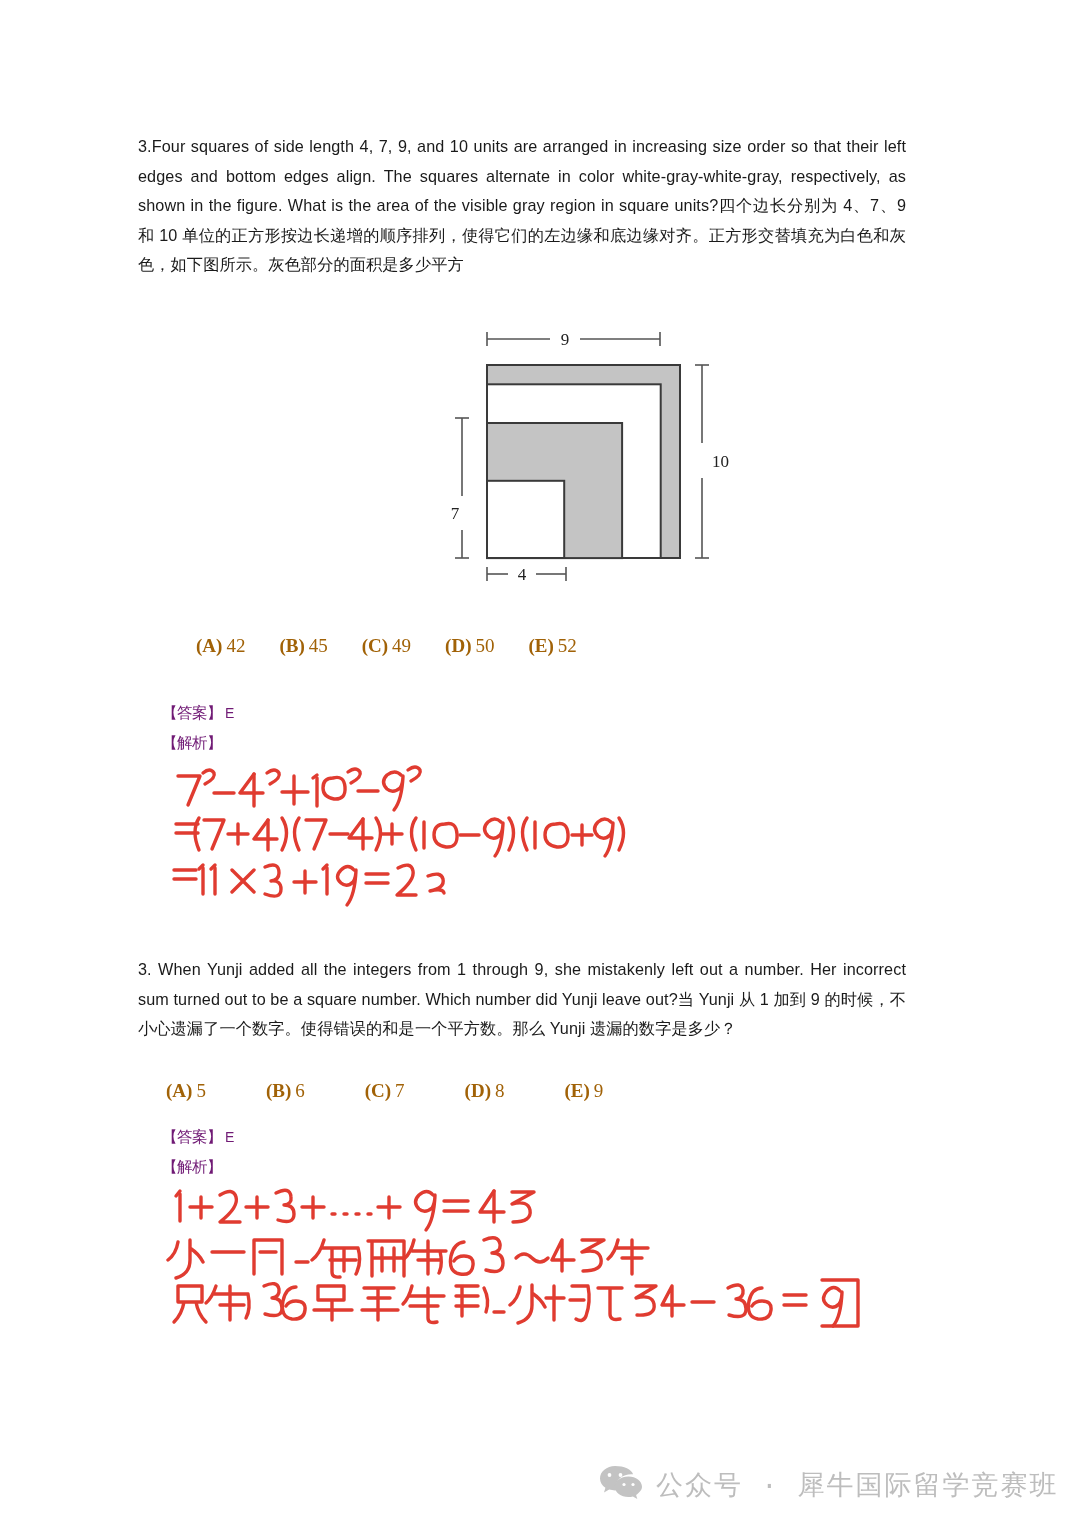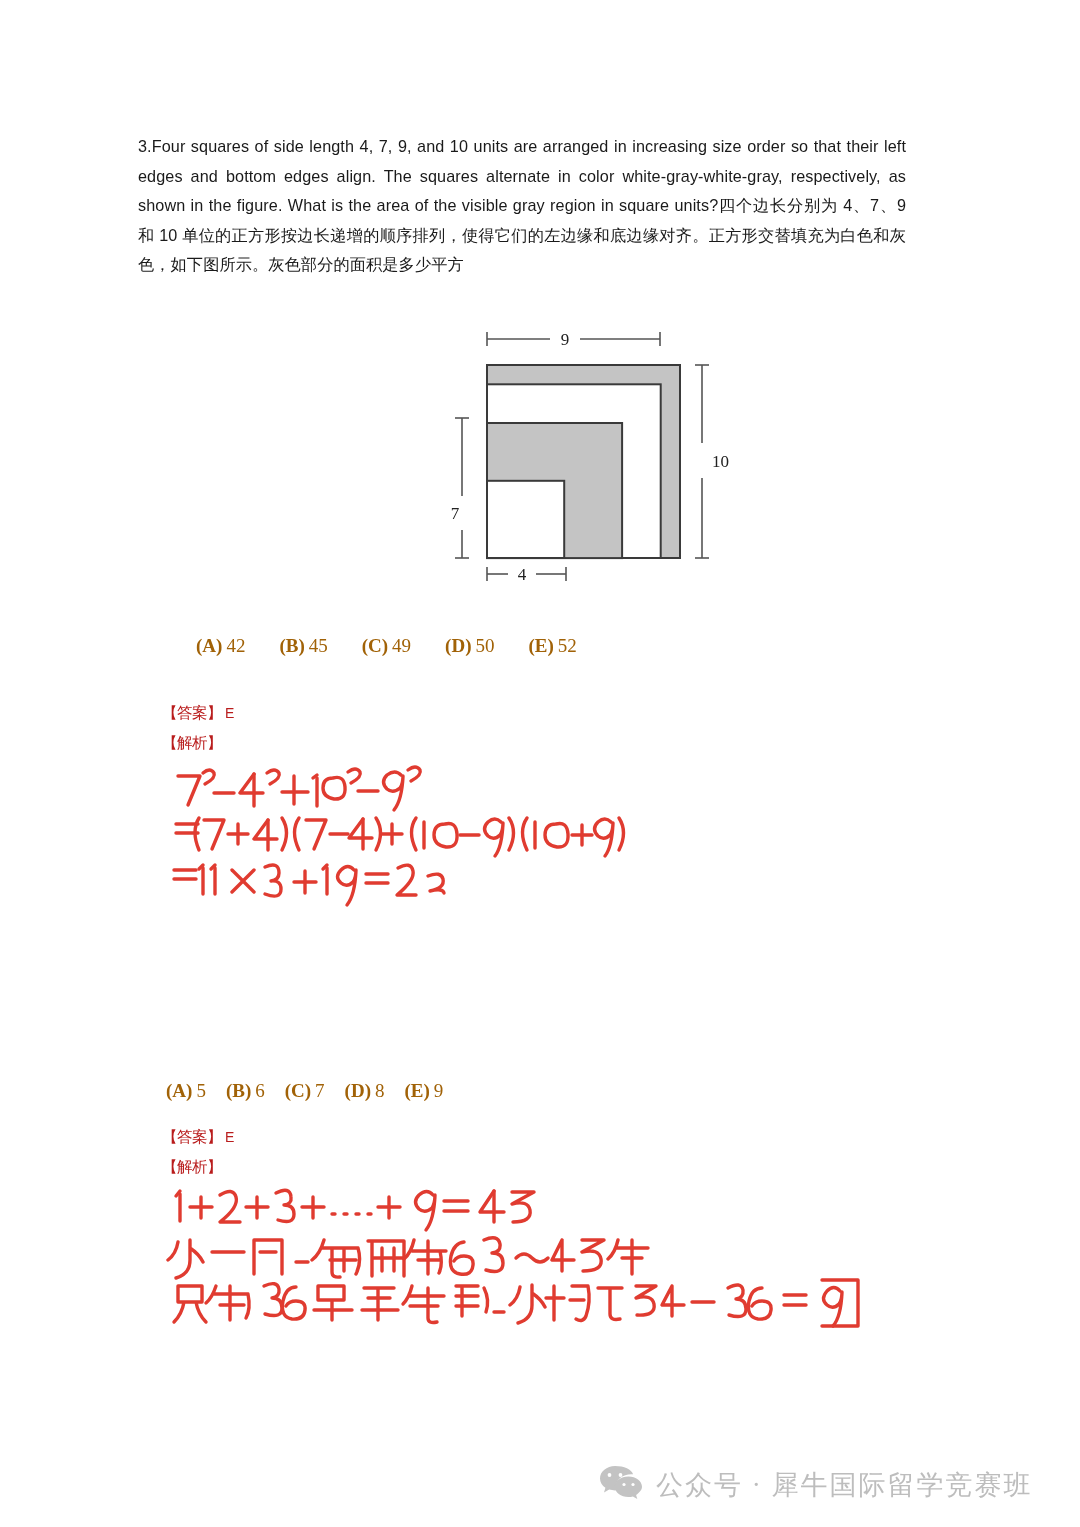--- a/index.html
+++ b/index.html
@@ -43,31 +43,31 @@
     position: absolute;
     font-family: "Liberation Serif", serif;
     font-size: 19px;
     color: #a16207;
     white-space: nowrap;
   }
   #q1-choices { left: 196px; top: 635px; }
   #q2-choices { left: 166px; top: 1080px; }
   .choices .opt { display: inline-block; }
   .choices .opt + .opt { margin-left: 34px; }
-  #q2-choices .opt + .opt { margin-left: 20px; }
+  #q2-choices .opt + .opt { margin-left: 60px; }
   .choices .optlbl { font-weight: bold; }
   .choices .optval { margin-left: 4px; }
 
   
   .meta {
     position: absolute;
     left: 162px;
     font-size: 15.5px;
     line-height: 29px;
-    color: #b91c1c;
+    color: #701a75;
     font-family: "Liberation Sans", sans-serif;
   }
   .meta .brk { letter-spacing: -0.5px; }
   .meta .ansval {
     font-size: 14px;
     margin-left: 3px;
   }
   #q1-meta { top: 698px; }
   #q2-meta { top: 1122px; }
 
@@ -95,21 +95,21 @@
   #footer-watermark {
     position: absolute;
     left: 600px;
     top: 1466px;
     display: flex;
     align-items: center;
     gap: 14px;
     color: #bdbdbd;
   }
   #footer-watermark .wm-text {
-    font-family: Liberation Serif, serif;
+    font-family: Liberation Mono, monospace;
     font-size: 27px;
     letter-spacing: 2px;
     color: #bdbdbd;
     white-space: nowrap;
   }
 </style>
 </head>
 <body>
 
 <div class="page">
@@ -240,20 +240,21 @@
         <path d="M153 7 L157 3"></path>
         <path d="M184 8 q-6 -7 -13 0 q-7 7 0 13 q6 5 12 -1 q3 -4 3 -12 q-1 25 -9 35"></path>
         <path d="M196 12 L218 12"></path>
         <path d="M196 21 L218 21"></path>
         <path d="M228 6 q13 -7 15 3 q2 9 -16 24 L246 33"></path>
         <path d="M258 14 q13 -5 15 3 q2 9 -13 12 q13 -3 14 2"></path>
       </g>
     </svg>
   </div>
 
+  <div class="qtext" id="q2-text">3.   When Yunji added all the integers from 1 through 9, she mistakenly left out a number. Her incorrect sum turned out to be a square number. Which number did Yunji leave out?当 Yunji 从 1 加到 9 的时候，不小心遗漏了一个数字。使得错误的和是一个平方数。那么 Yunji 遗漏的数字是多少？</div>
 
   <div class="choices" id="q2-choices">
     <span class="opt"><span class="optlbl">(A)</span><span class="optval">5</span></span><span class="opt"><span class="optlbl">(B)</span><span class="optval">6</span></span><span class="opt"><span class="optlbl">(C)</span><span class="optval">7</span></span><span class="opt"><span class="optlbl">(D)</span><span class="optval">8</span></span><span class="opt"><span class="optlbl">(E)</span><span class="optval">9</span></span>
   </div>
 
   <div class="meta" id="q2-meta">
     <div><span class="brk">【答案】</span><span class="ansval">E</span></div>
     <div class="brk">【解析】</div>
   </div>
 

